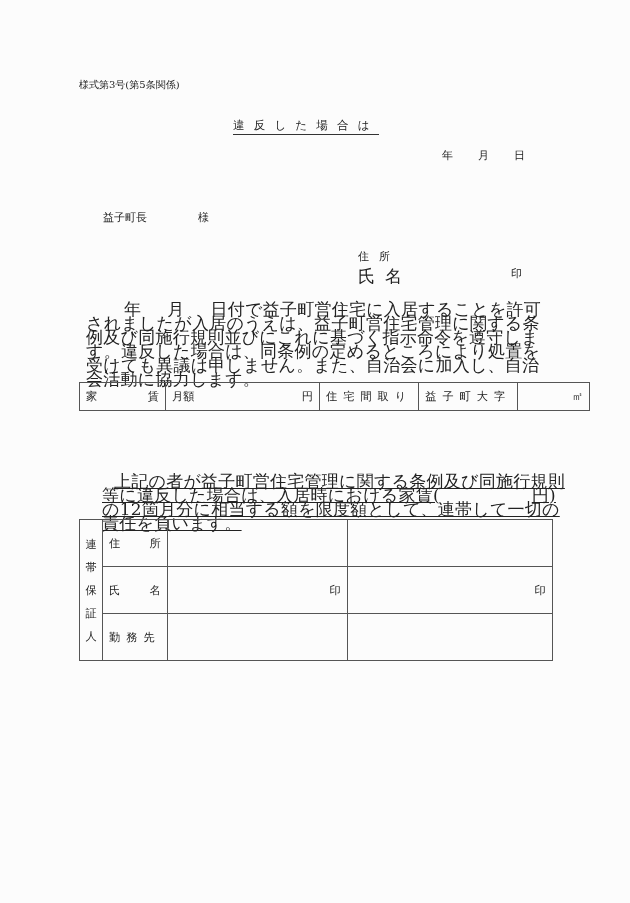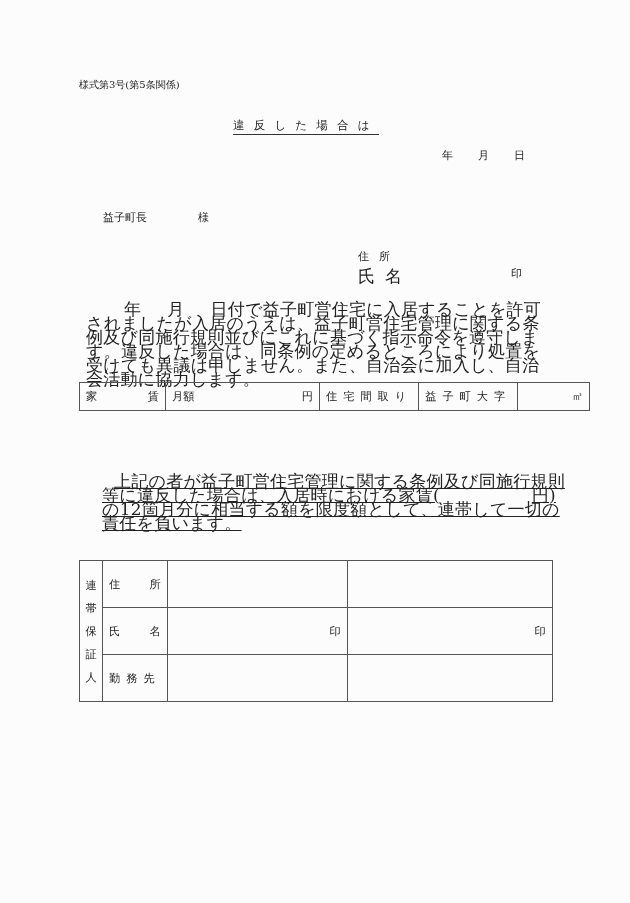--- a/index.html
+++ b/index.html
@@ -59,21 +59,21 @@
       white-space: nowrap;
       overflow: hidden;
     }
     .spaced { letter-spacing: 6px; }
     .justify2 { display: flex; justify-content: space-between; }
     .right { text-align: right; }
     .center { text-align: center; }
 
     table.guarantor {
       position: absolute;
-      left: 79px; top: 560px;
+      left: 79px; top: 519px;
       border-collapse: collapse;
       table-layout: fixed;
       font-size: 11.2px;
     }
     table.guarantor td {
       border: 1px solid #555;
       height: 46px;
       padding: 0 6px;
       white-space: nowrap;
     }

